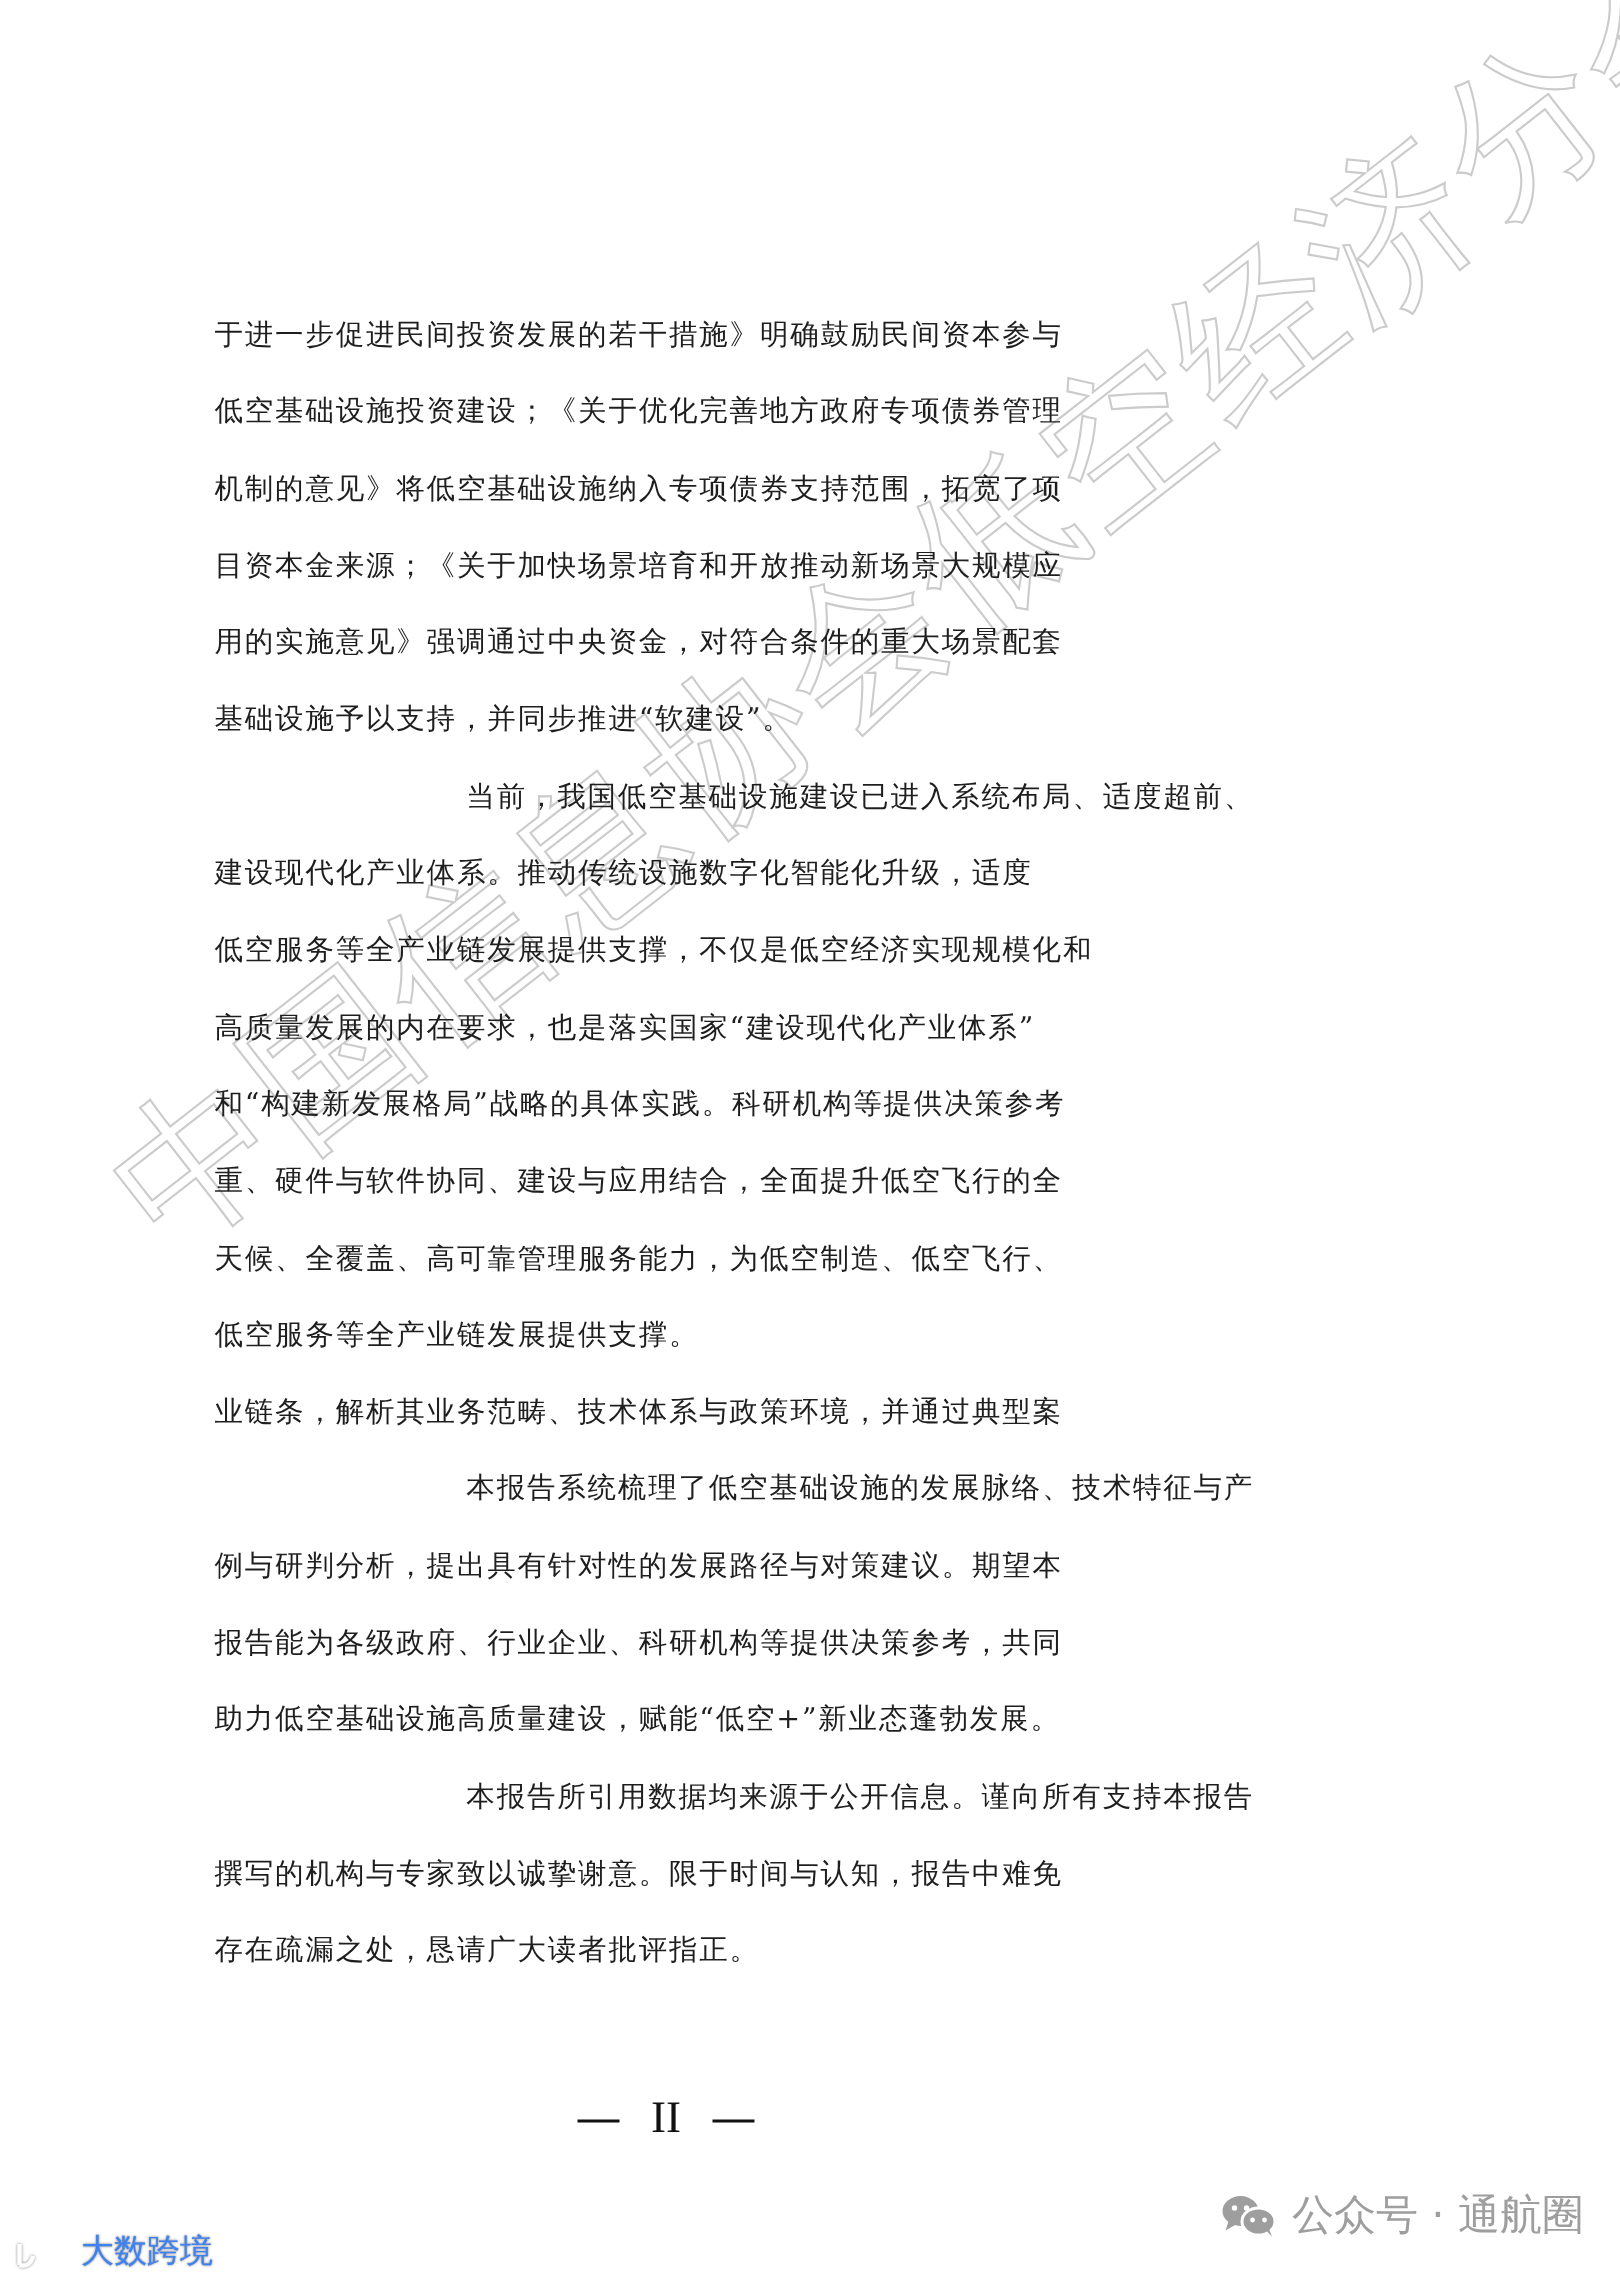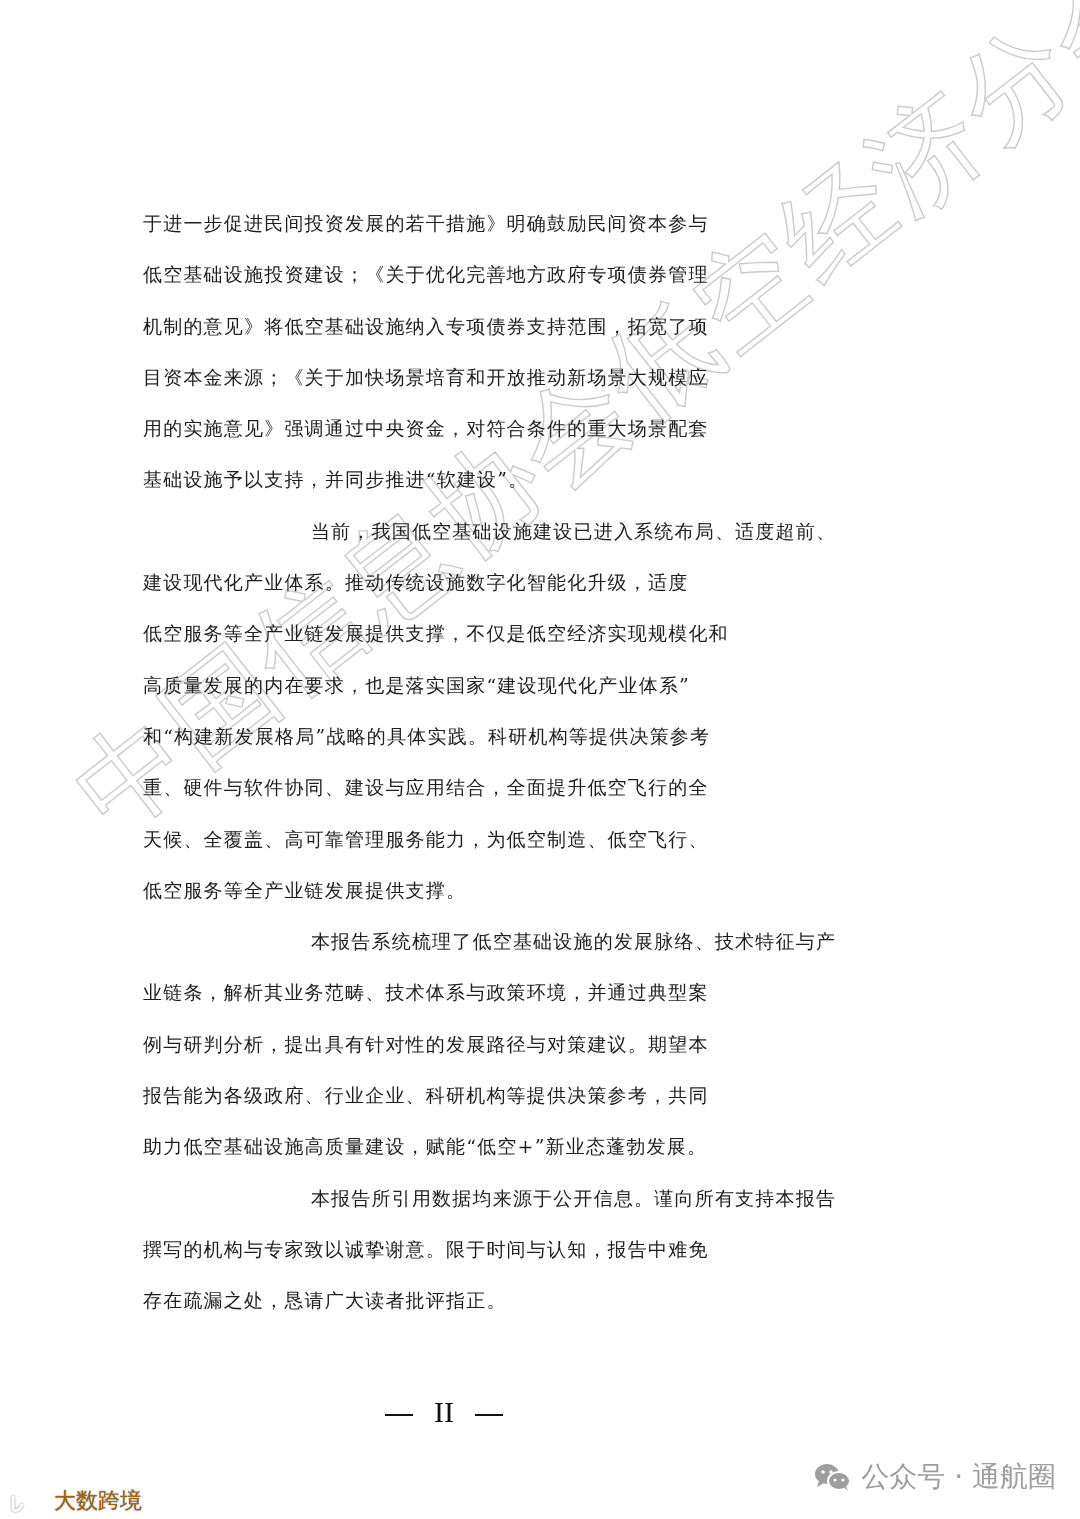--- a/index.html
+++ b/index.html
@@ -76,21 +76,21 @@
     }
     .footer-left {
       position: absolute;
       left: 10px;
       top: 1486px;
       display: flex;
       align-items: center;
       gap: 4px;
       font-family: "DejaVu Sans", sans-serif;
       font-size: 22px;
-      color: #a16207;
+      color: #3b82f6;
       text-shadow: 0 0 2px #999, 0 0 1px #888;
     }
     .footer-left .logo {
       display: inline-block;
       width: 40px;
       height: 22px;
       position: relative;
     }
     .footer-right {
       position: absolute;
@@ -125,22 +125,22 @@
     <div class="line">用的实施意见》强调通过中央资金，对符合条件的重大场景配套</div>
     <div class="line">基础设施予以支持，并同步推进“软建设”。</div>
     <div class="line indent">当前，我国低空基础设施建设已进入系统布局、适度超前、</div>
     <div class="line">建设现代化产业体系。推动传统设施数字化智能化升级，适度</div>
     <div class="line">低空服务等全产业链发展提供支撑，不仅是低空经济实现规模化和</div>
     <div class="line">高质量发展的内在要求，也是落实国家“建设现代化产业体系”</div>
     <div class="line">和“构建新发展格局”战略的具体实践。科研机构等提供决策参考</div>
     <div class="line">重、硬件与软件协同、建设与应用结合，全面提升低空飞行的全</div>
     <div class="line">天候、全覆盖、高可靠管理服务能力，为低空制造、低空飞行、</div>
     <div class="line">低空服务等全产业链发展提供支撑。</div>
+    <div class="line">业链条，解析其业务范畴、技术体系与政策环境，并通过典型案</div>
     <div class="line indent">本报告系统梳理了低空基础设施的发展脉络、技术特征与产</div>
-    <div class="line">业链条，解析其业务范畴、技术体系与政策环境，并通过典型案</div>
     <div class="line">例与研判分析，提出具有针对性的发展路径与对策建议。期望本</div>
     <div class="line">报告能为各级政府、行业企业、科研机构等提供决策参考，共同</div>
     <div class="line">助力低空基础设施高质量建设，赋能“低空+”新业态蓬勃发展。</div>
     <div class="line indent">本报告所引用数据均来源于公开信息。谨向所有支持本报告</div>
     <div class="line">撰写的机构与专家致以诚挚谢意。限于时间与认知，报告中难免</div>
     <div class="line">存在疏漏之处，恳请广大读者批评指正。</div>
   </div>
 
   <div class="page-number">
     <span class="dash"></span>

